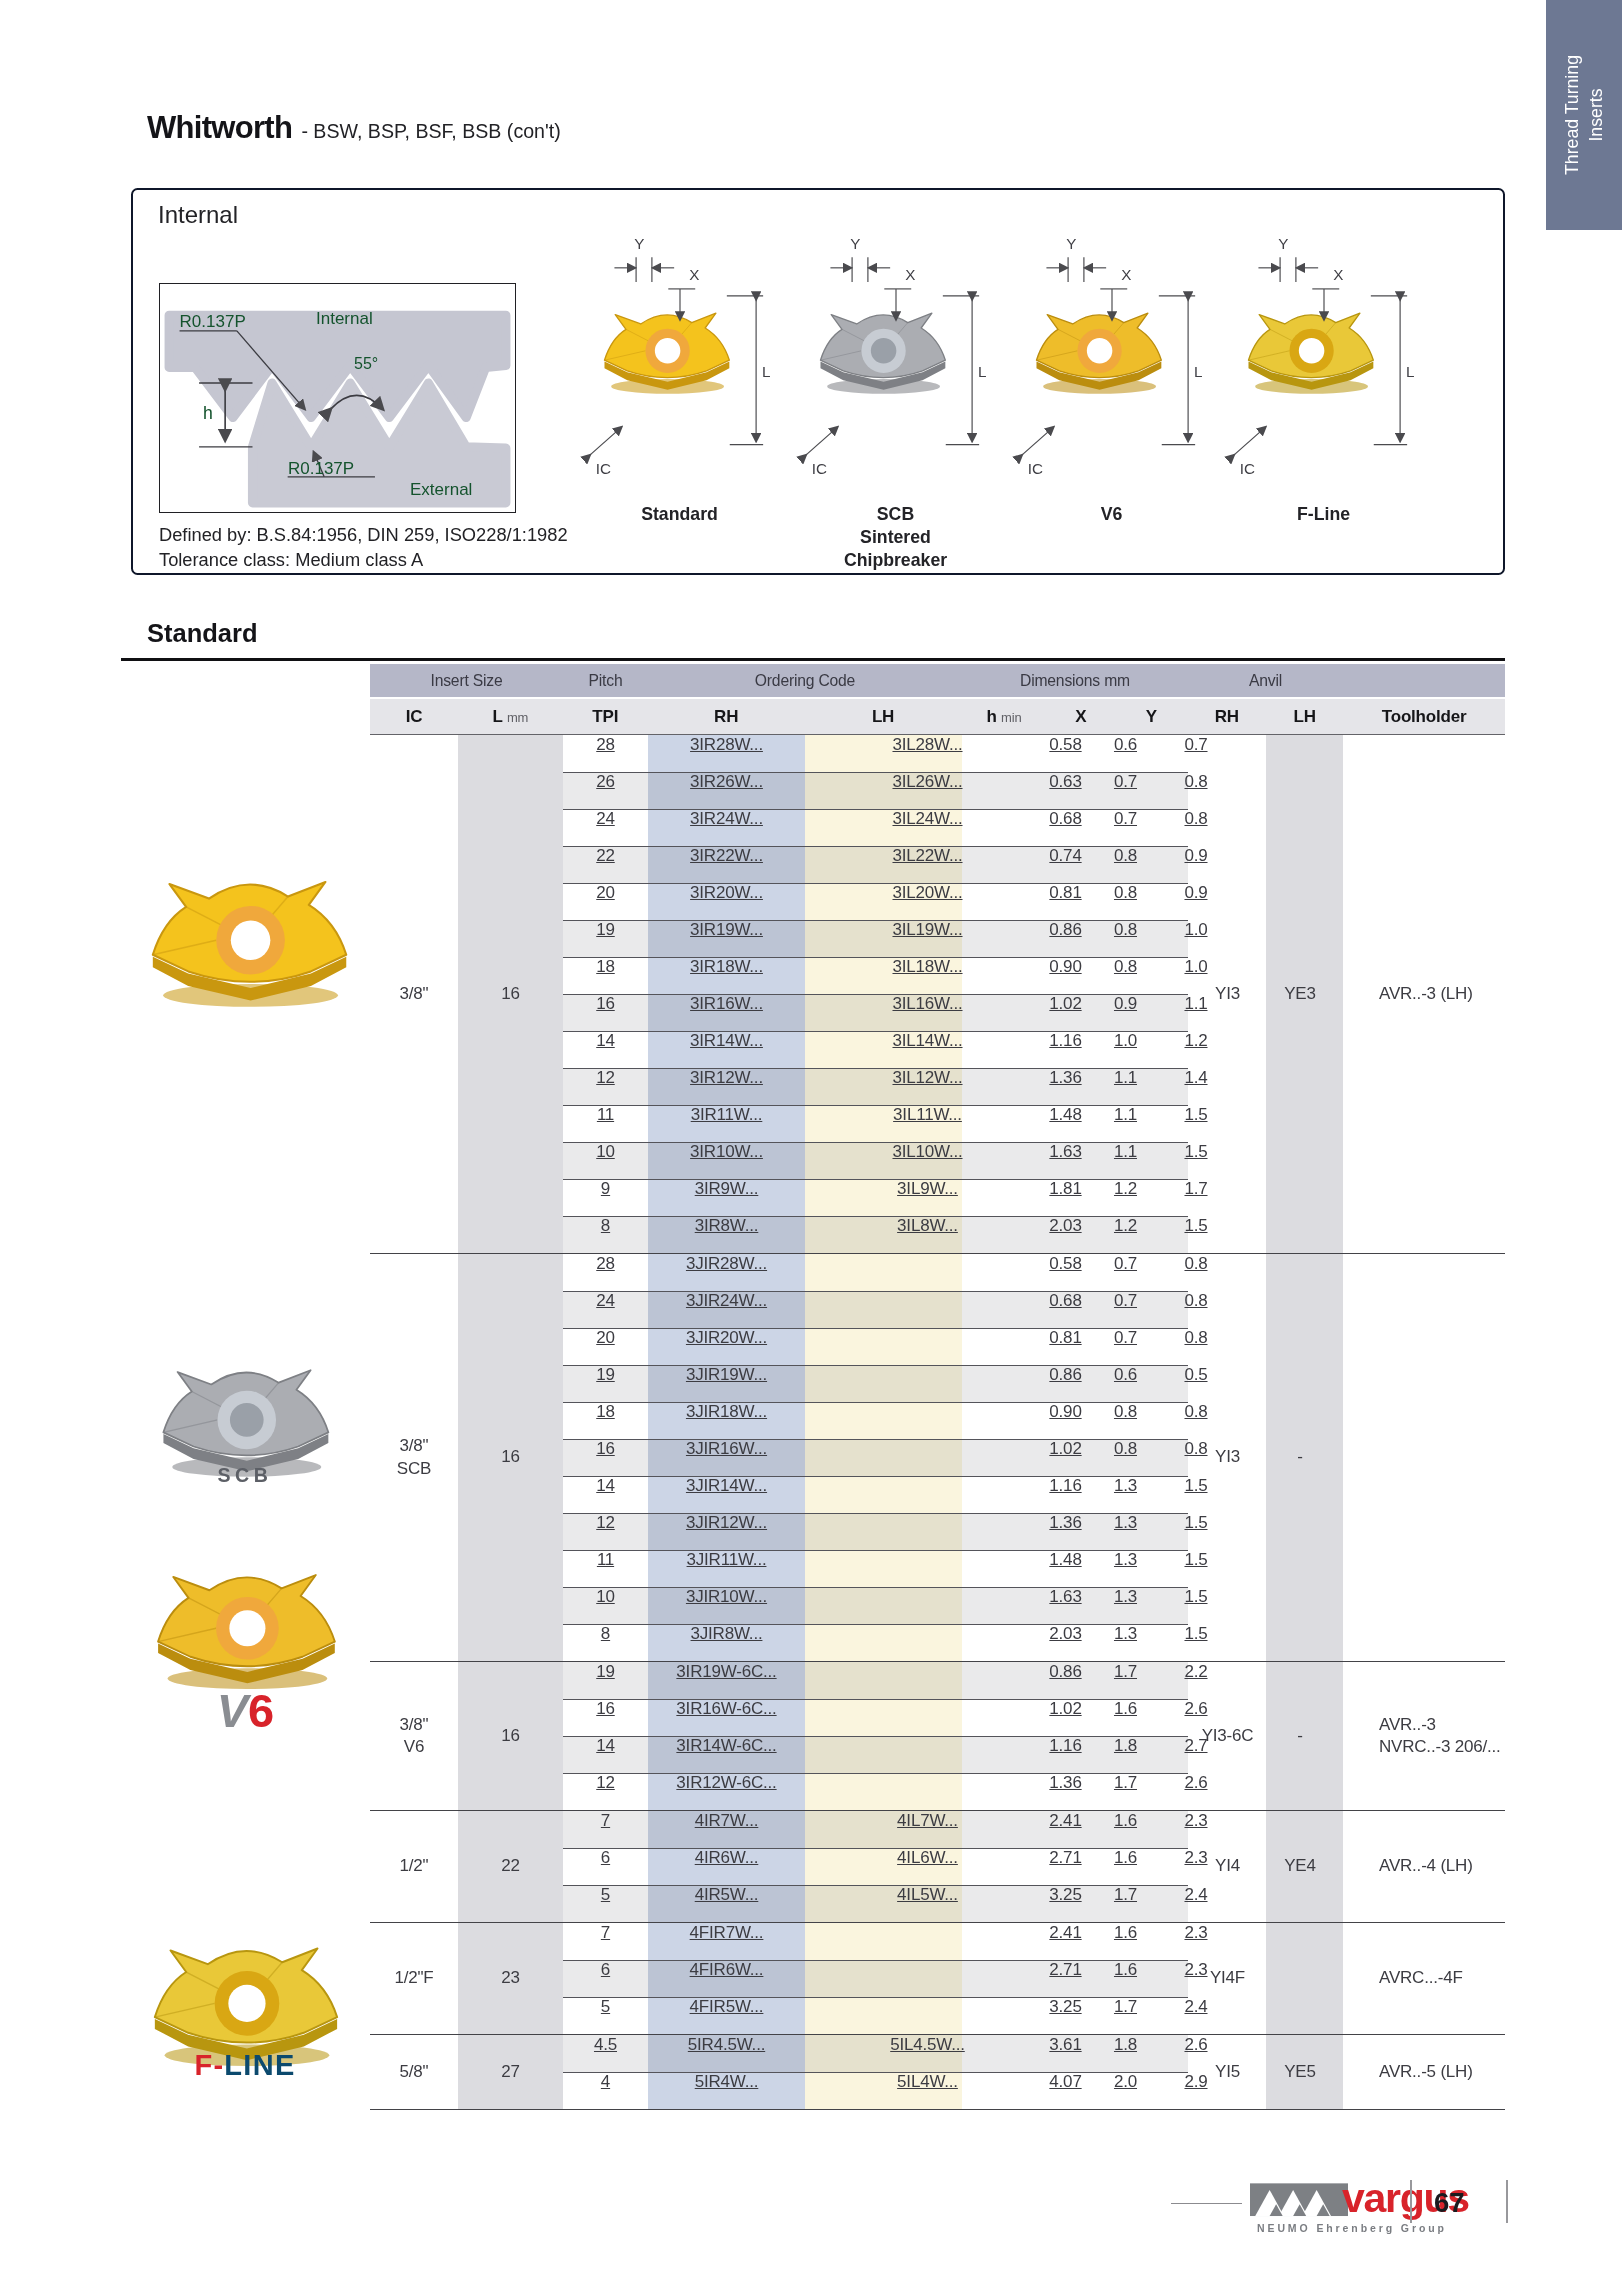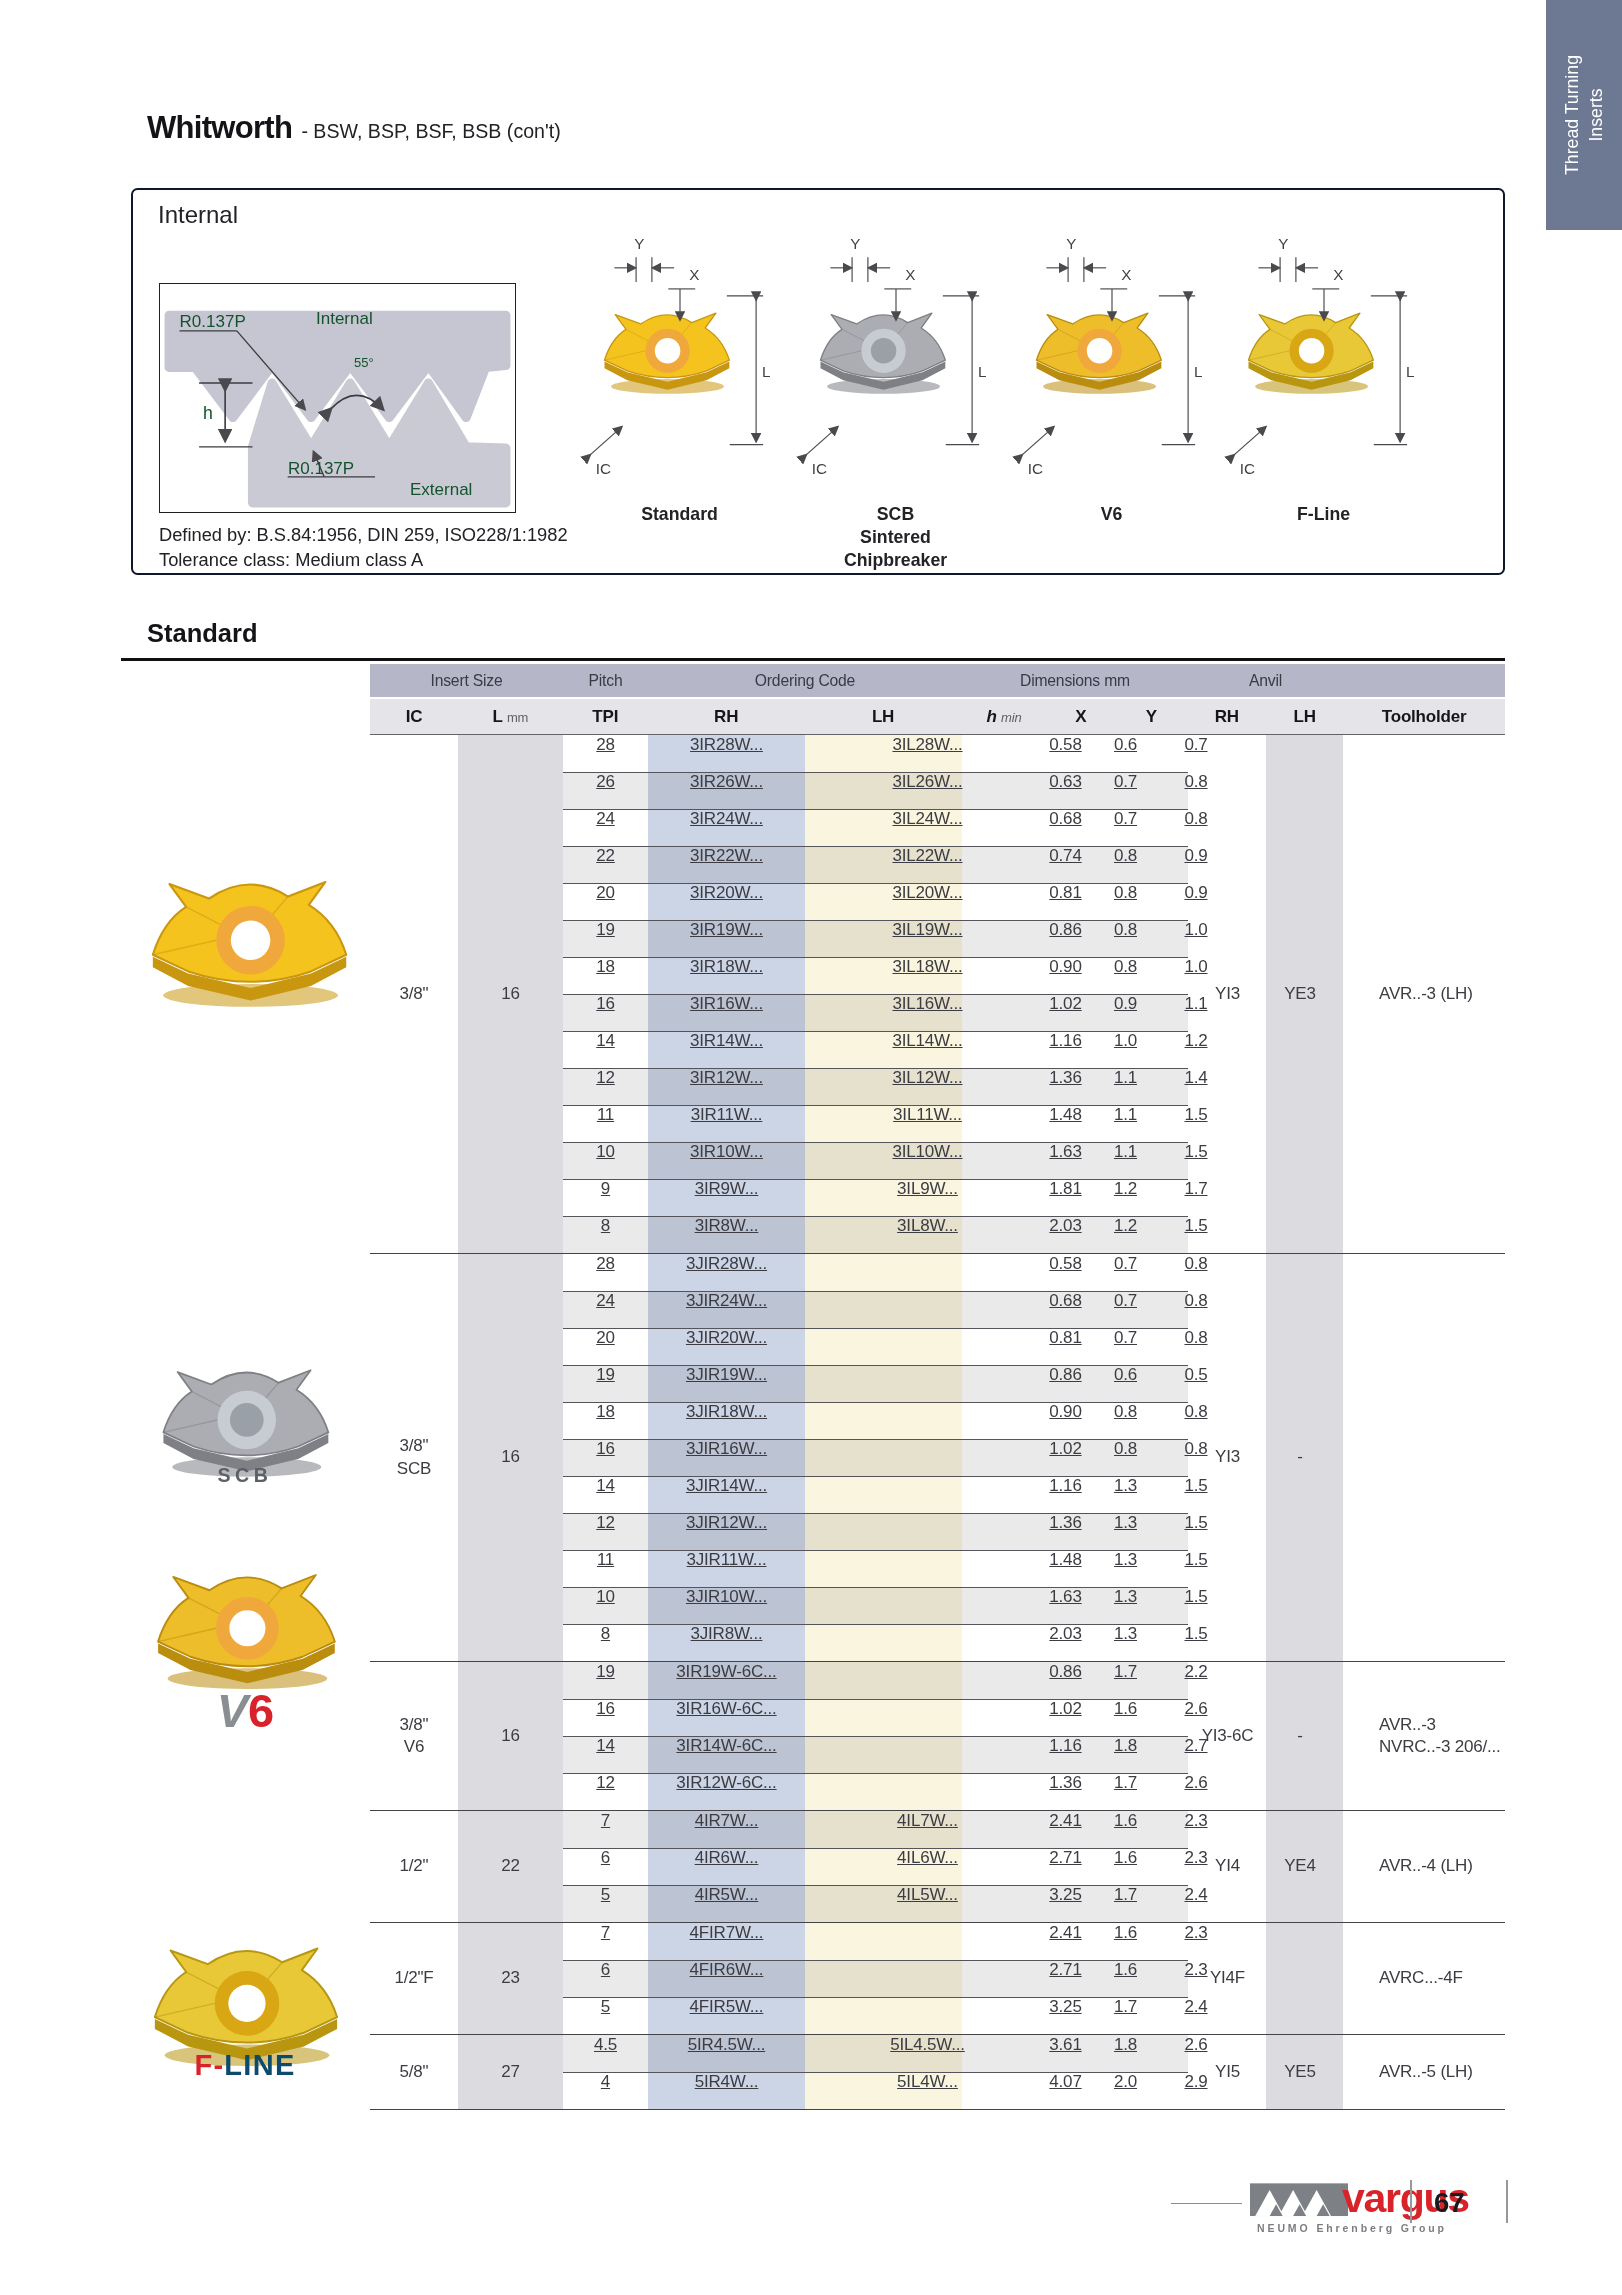--- a/index.html
+++ b/index.html
@@ -18,21 +18,21 @@
   .title-sub  { font-size:19.6px; color:#222226; margin-left:9.2px; }
 
   
   .internal-panel { position:absolute; left:131px; top:188px; width:1374px; height:387px; border:2px solid #0f172a; border-radius:6.5px; background:#fff; }
   .internal-title { position:absolute; left:25px; top:10.5px; font-size:24px; color:#232327; }
   .profile-box { position:absolute; left:26px; top:93px; width:357px; height:230px; border:1.6px solid #202024; background:#fff; }
   .profile-box svg { position:absolute; left:0; top:0; width:100%; height:100%; }
   .plabel { position:absolute; color:#14532d; font-size:17px; }
   .pl-rtop { left:19.6px; top:27.5px; }
   .pl-int  { left:156px; top:25px; }
-  .pl-ang  { left:194px; top:71px; font-size:13px; }
+  .pl-ang  { left:194px; top:71px; font-size:16px; }
   .pl-h    { left:43px; top:119px; font-size:17.7px; }
   .pl-rbot { left:128px; top:175px; }
   .pl-ext  { left:250px; top:196px; }
   .defined-text { position:absolute; left:26px; top:332px; font-size:18.3px; line-height:1.38; color:#222226; }
 
   .figure { position:absolute; top:31px; width:229px; height:353px; text-align:center; }
   .figure svg.figsvg { width:222px; height:281px; display:block; margin:0 auto; }
   .fig-label { font-size:17.7px; font-weight:bold; color:#232327; line-height:1.3; margin-top:1.3px; }
   .fig-0 { left:432px; } .fig-1 { left:648px; } .fig-2 { left:864px; } .fig-3 { left:1076px; }
   .pre { white-space:pre-line; }
@@ -43,21 +43,21 @@
 
   
   .tbl { position:absolute; left:370px; top:664px; width:1135px; font-size:17px; color:#3c3c42; letter-spacing:-0.2px; }
   .gband { display:flex; height:35px; background:#b5b7c8; border-bottom:2px solid #fff; align-items:center; color:#3a3a44; font-size:15.7px; }
   .gband .gc { text-align:center; }
   .g0{width:193px;} .g1{width:85px;} .g2{width:314px;} .g3{width:226px;} .g4{width:155px;} .g5{width:162px;}
   .hband { display:flex; height:36px; background:#e5e5e9; align-items:center; border-bottom:1.6px solid #636368; font-size:17px; font-weight:bold; color:#161619; }
   .hband .hc { text-align:center; }
   .unit { font-weight:normal; font-size:13px; color:#606066; }
   .w-ic{width:88px;} .w-l{width:105px;} .w-tpi{width:85px;} .w-rh{width:157px;} .w-lh{width:157px;}
-  .w-h{width:85px;font-style:italic;} .w-x{width:69px;} .w-y{width:72px;} .w-arh{width:79px;} .w-alh{width:77px;} .w-tool{width:162px;}
+  .w-h{width:85px;} .w-x{width:69px;} .w-y{width:72px;} .w-arh{width:79px;} .w-alh{width:77px;} .w-tool{width:162px;}
 
   .tbody { position:relative; }
   .stripe { position:absolute; top:0; bottom:0; z-index:0; }
   .st-l    { left:88px;  width:105px; background:#dcdce0; }
   .st-rh   { left:278px;  width:157px; background:#ccd5e6; }
   .st-lh   { left:435px;  width:157px; background:#faf5de; }
   .st-alh  { left:896px; width:77px; background:#dcdce0; }
 
   .tblock { position:relative; z-index:1; border-bottom:1.6px solid #434348; }
   .trow { position:relative; display:flex; height:37px; align-items:flex-start;text-decoration:underline; }

